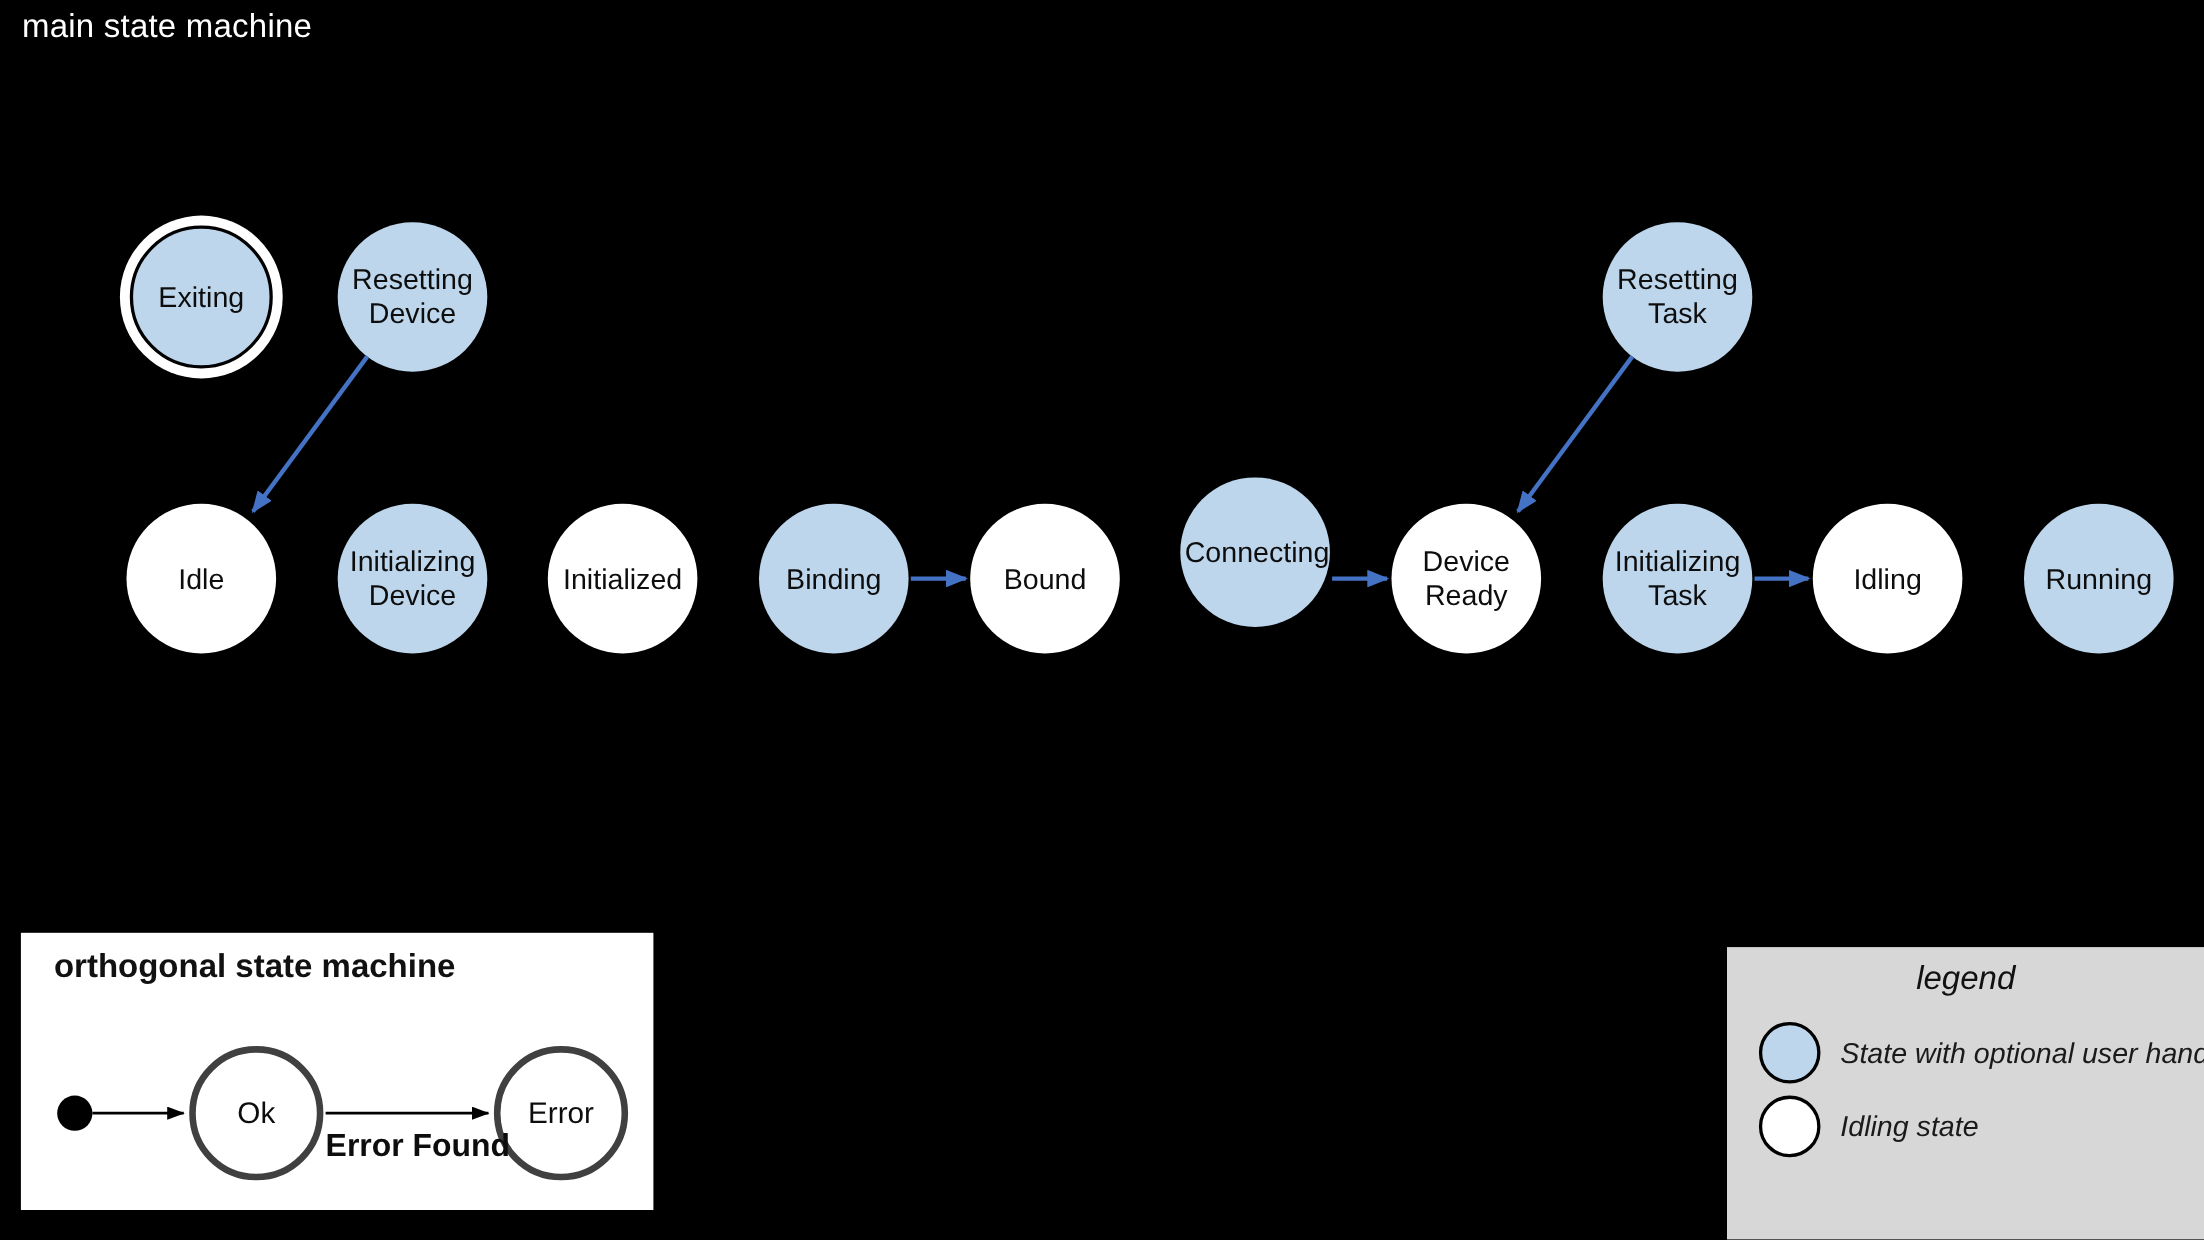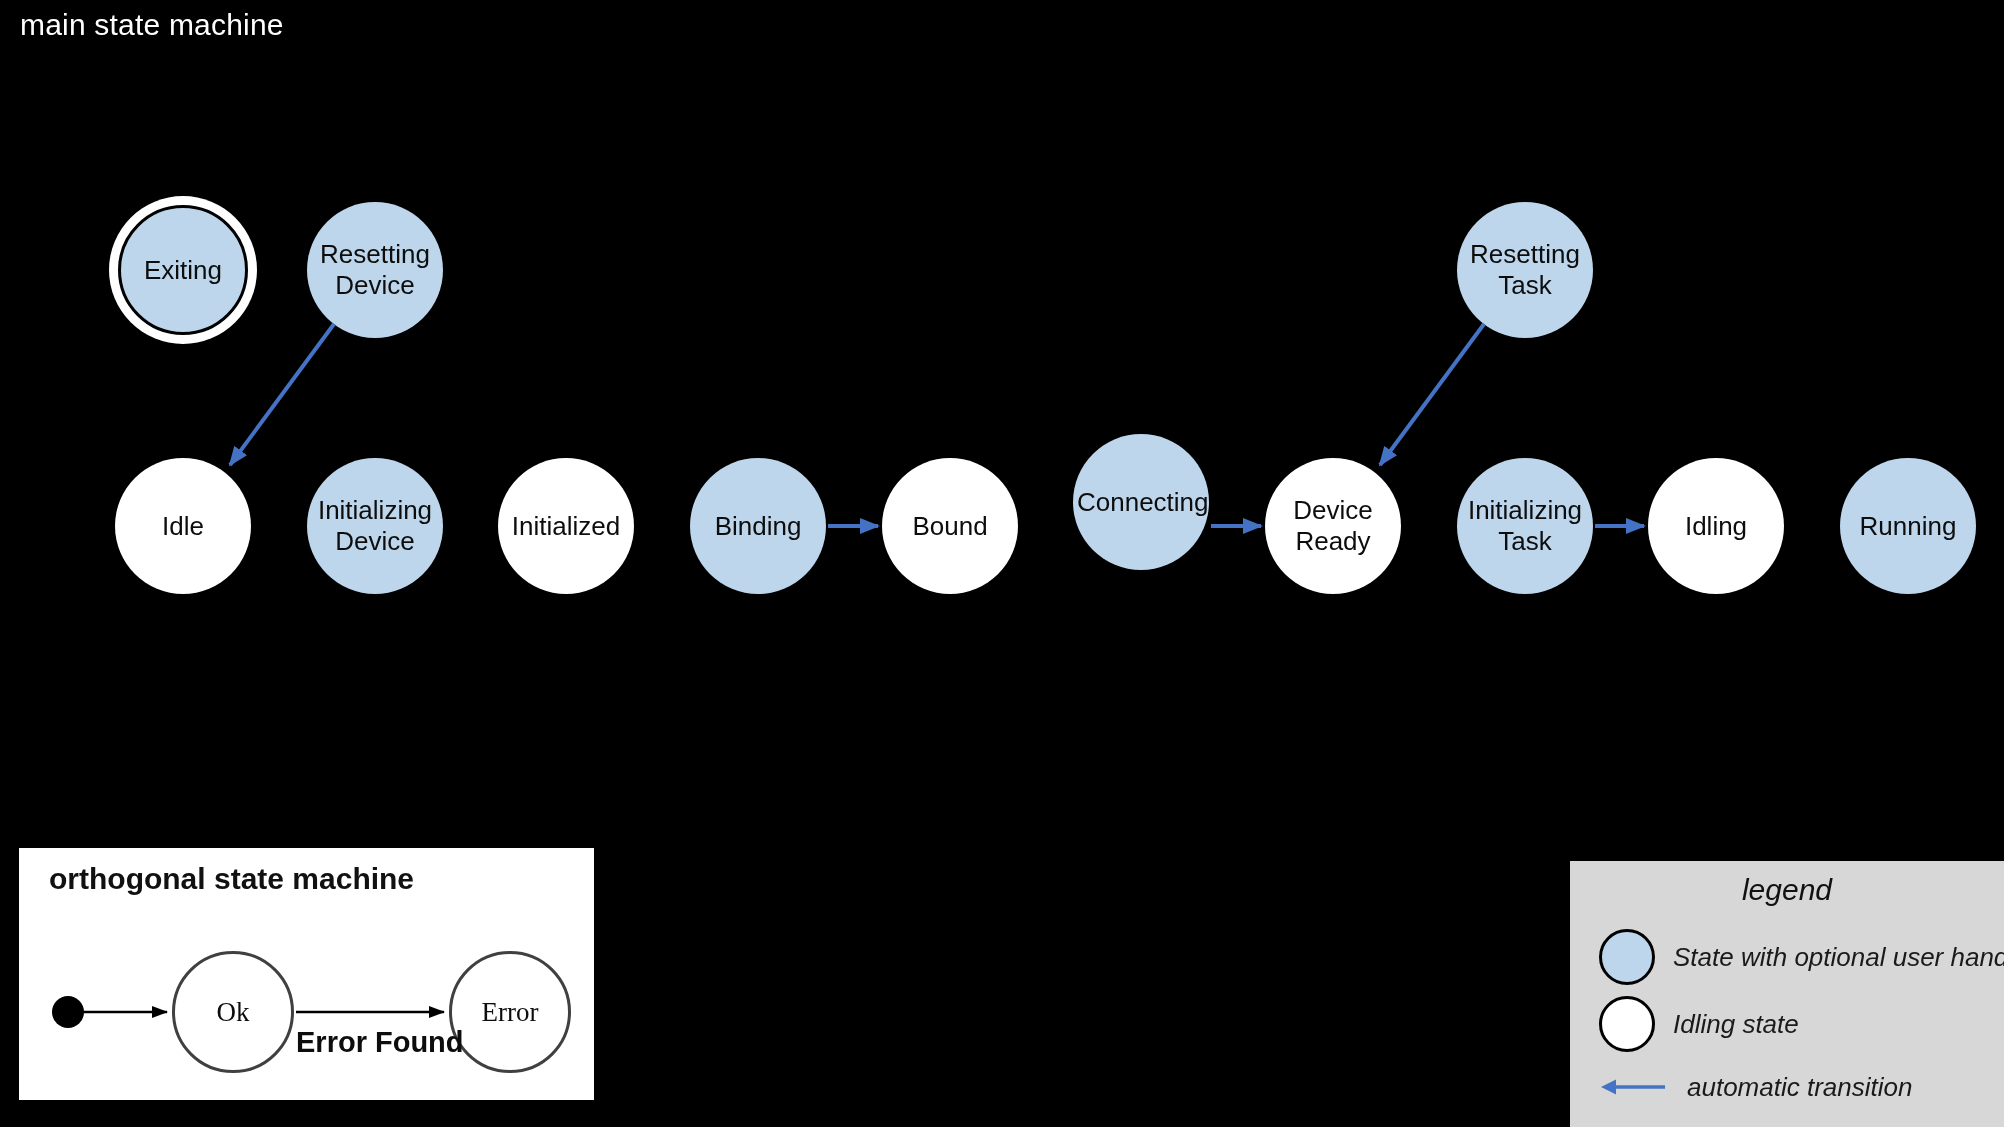--- a/index.html
+++ b/index.html
@@ -69,29 +69,28 @@
     left: 30px;
     top: 14px;
     color: #111111;
     font-size: 30px;
     font-weight: 700;
   }
   .ortho-state {
     position: absolute;
     width: 122px;
     height: 122px;
-    border: 3px solid #404040;
+    border: 6px solid #404040;
     border-radius: 50%;
     background: #ffffff;
     display: flex;
     align-items: center;
     justify-content: center;
     color: #0d0d0d;
     font-size: 27px;
-    font-family: Liberation Serif, serif;
   }
   .ortho-state.ok    { left: 153px; top: 103px; }
   .ortho-state.error { left: 430px; top: 103px; }
   .ortho-translabel {
     position: absolute;
     left: 277px;
     top: 178px;
     width: 160px;
     text-align: center;
     color: #0d0d0d;
@@ -235,22 +234,15 @@
     <div class="legend-row r1">
       <div class="legend-swatch-circle blue"></div>
       <div class="legend-label">State with optional user handler</div>
     </div>
 
     <div class="legend-row r2">
       <div class="legend-swatch-circle white"></div>
       <div class="legend-label">Idling state</div>
     </div>
 
-    <div class="legend-row r3">
-      <svg class="legend-swatch-arrow" viewBox="0 0 70 24">
-        <line x1="16" y1="12" x2="66" y2="12" stroke="#4472c4" stroke-width="3.5"></line>
-        <path d="M2,12 L17,4.5 L17,19.5 z" fill="#4472c4"></path>
-      </svg>
-      <div class="legend-label">automatic transition</div>
-    </div>
   </div>
 
 </div>
 
 </body></html>

